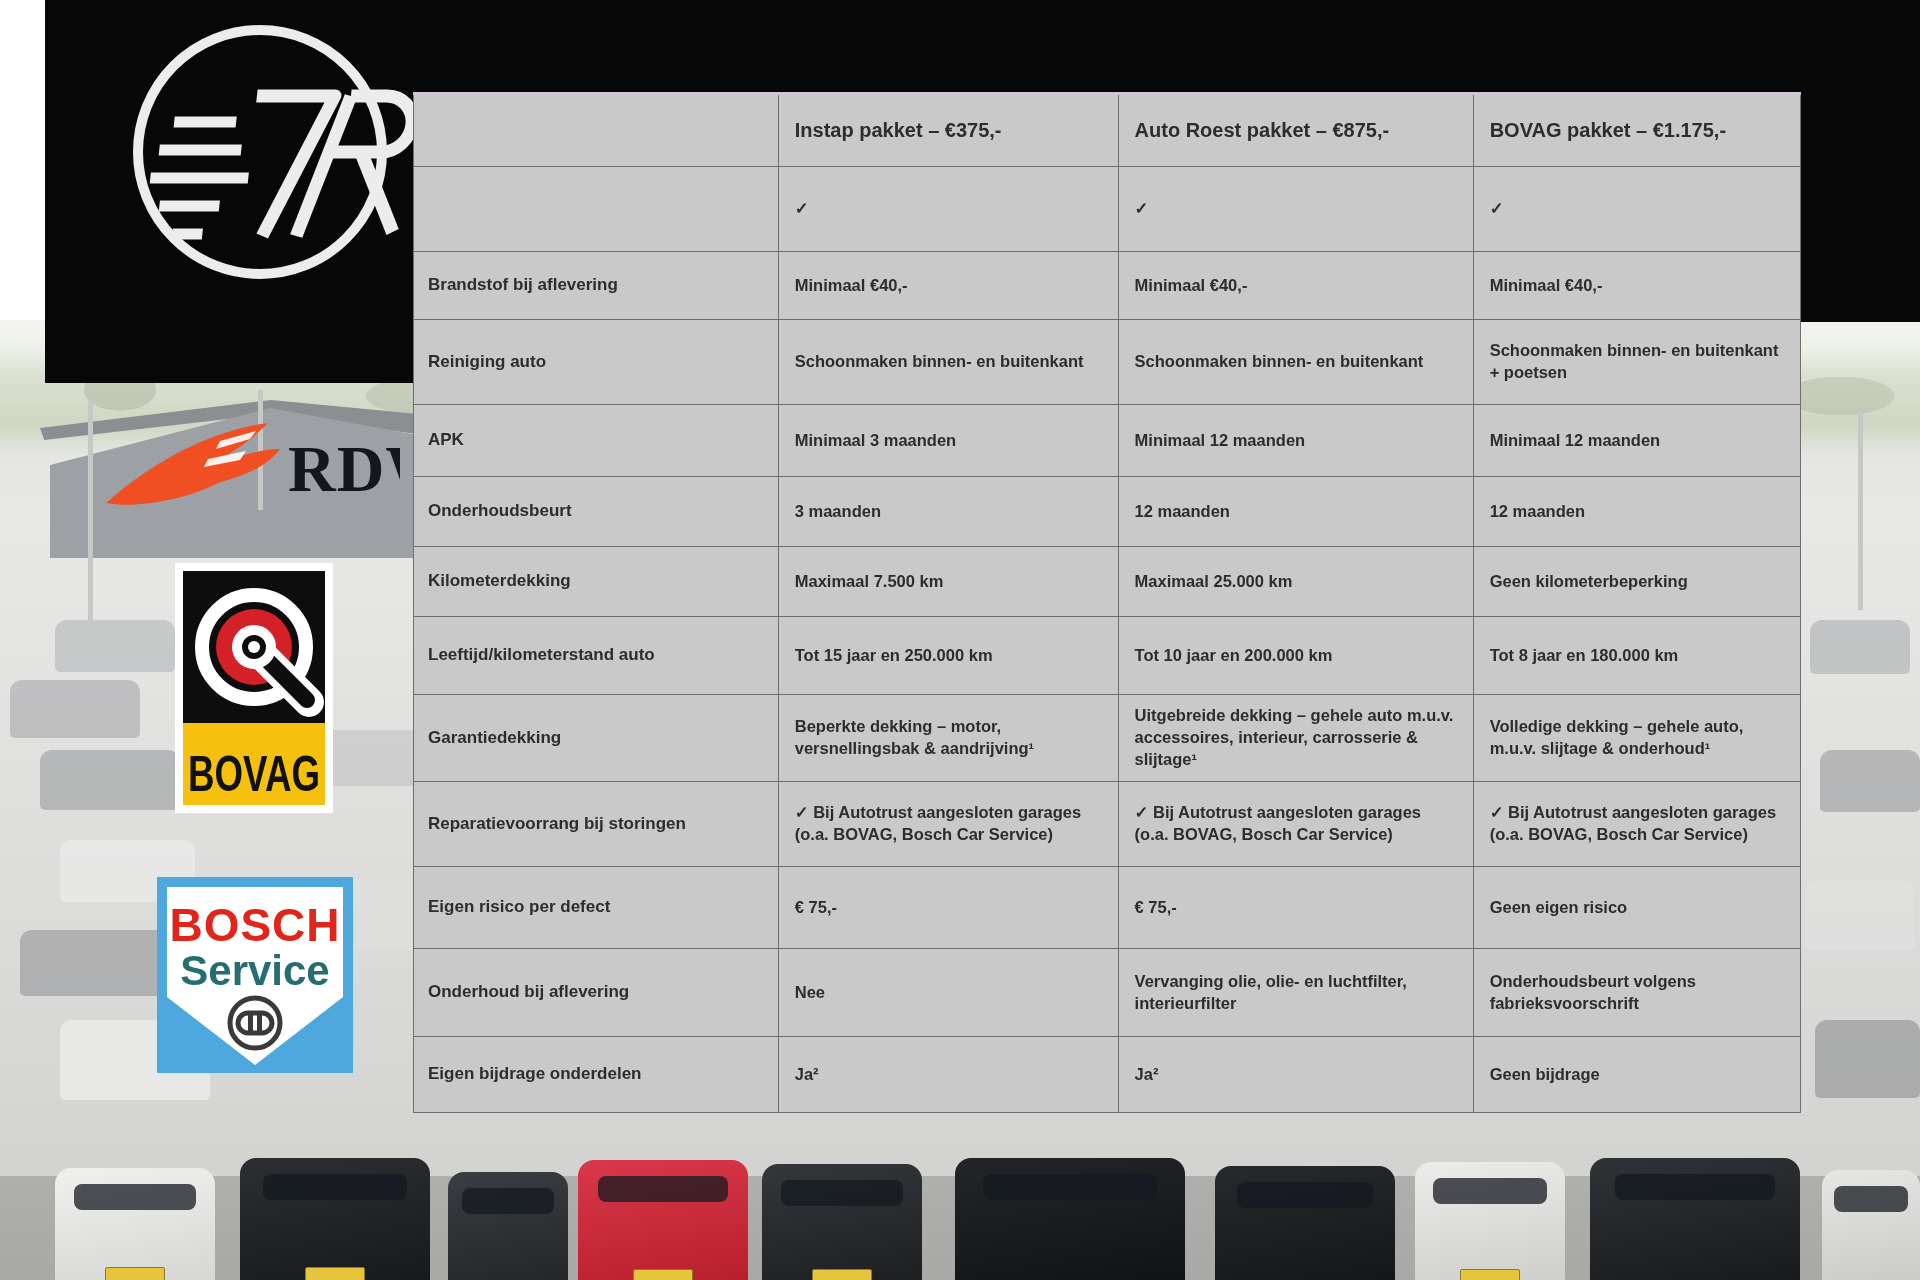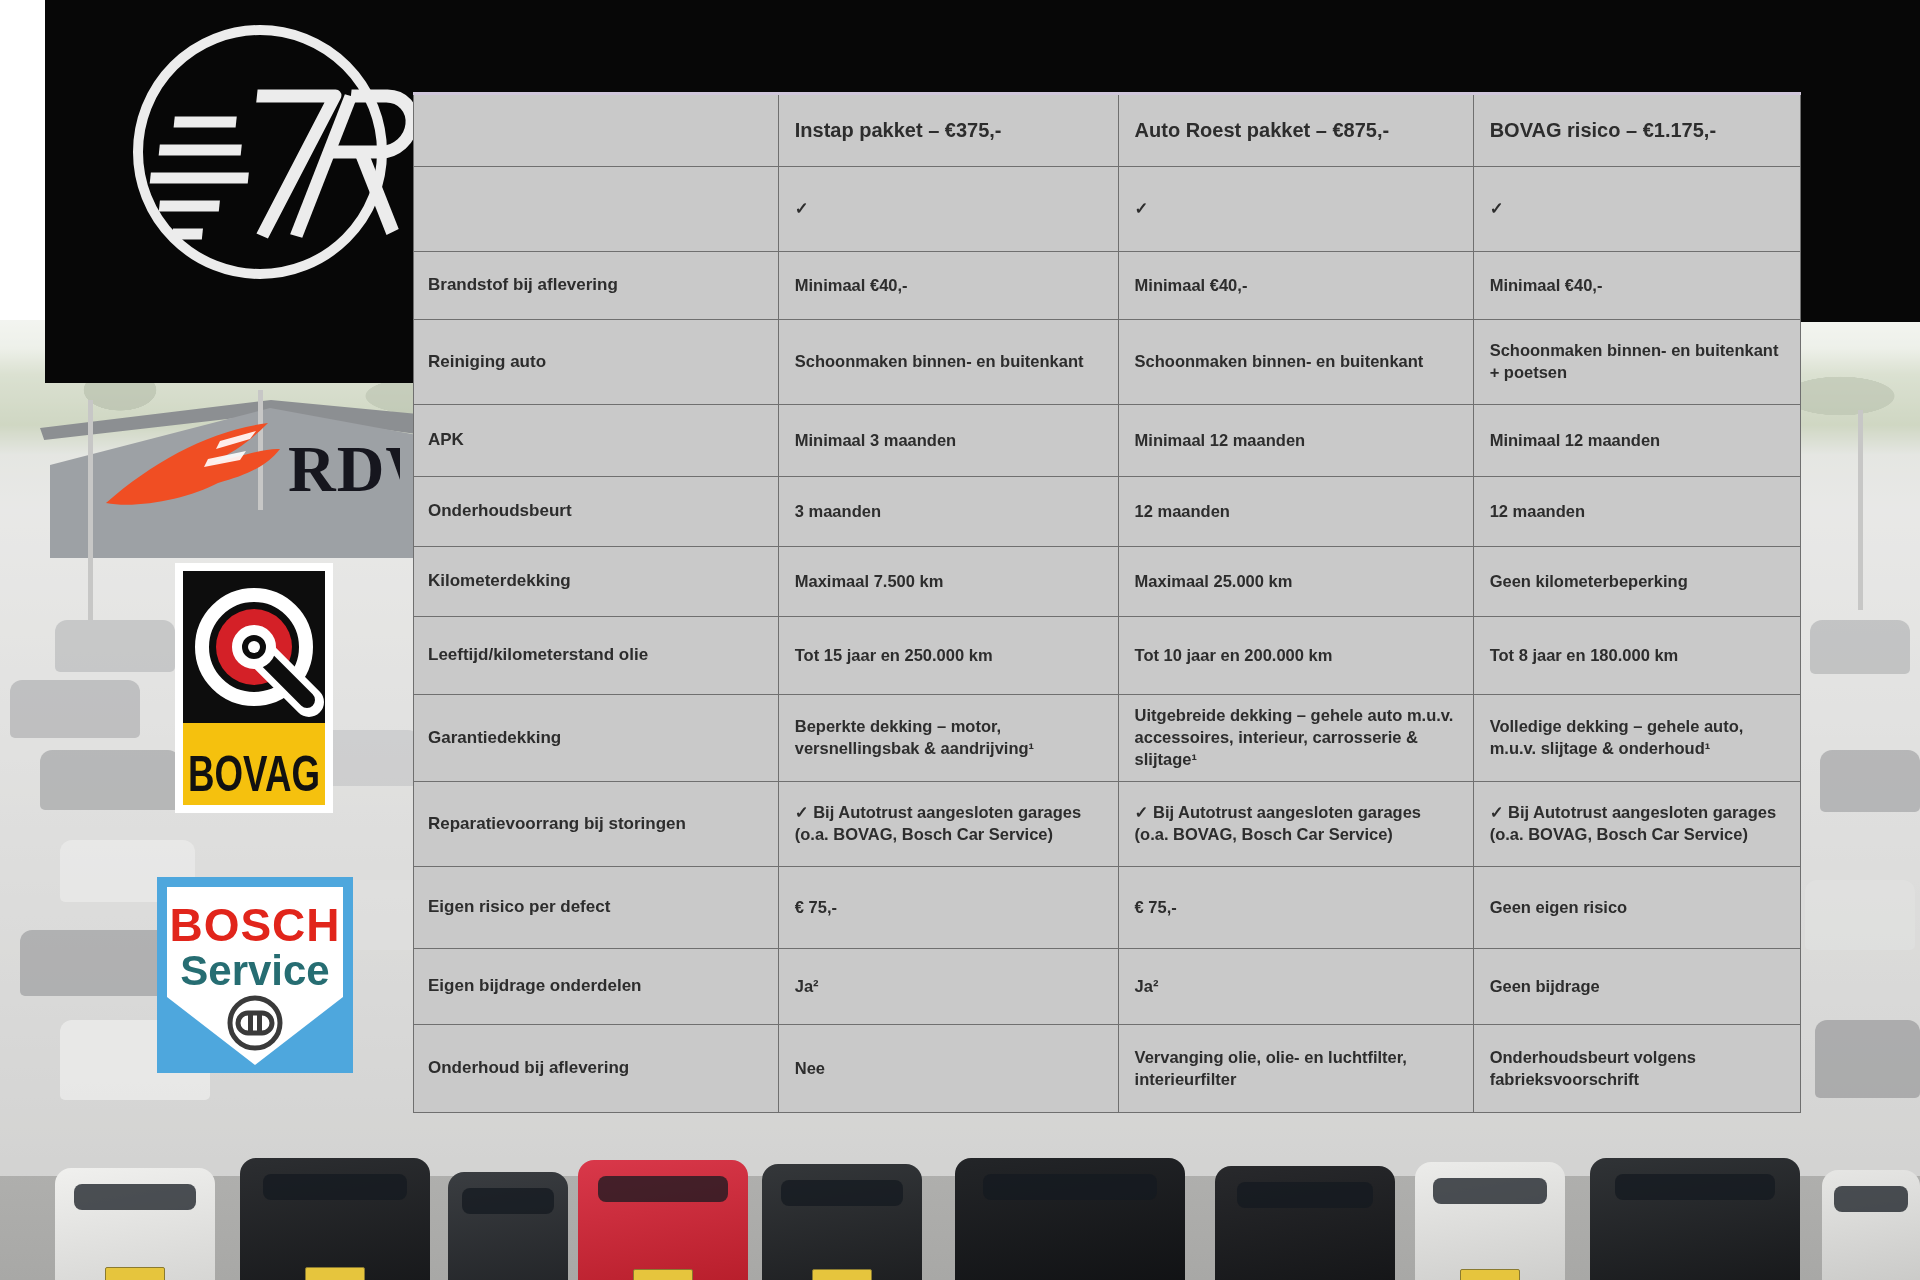--- a/index.html
+++ b/index.html
@@ -184,21 +184,21 @@
         <col style="width:26.3%">
         <col style="width:24.5%">
         <col style="width:25.6%">
         <col style="width:23.6%">
       </colgroup>
     <tbody>
       <tr style="height:73px">
         <th></th>
         <th>Instap pakket – €375,-</th>
         <th>Auto Roest pakket – €875,-</th>
-        <th>BOVAG risico – €1.175,-</th>
+        <th>BOVAG pakket – €1.175,-</th>
       </tr>
       <tr style="height:85px">
         <td class="rowlabel"></td>
         <td>✓</td>
         <td>✓</td>
         <td>✓</td>
       </tr>
       <tr style="height:68px">
         <td class="rowlabel">Brandstof bij aflevering</td>
         <td>Minimaal €40,-</td>
@@ -223,21 +223,21 @@
         <td>12 maanden</td>
         <td>12 maanden</td>
       </tr>
       <tr style="height:70px">
         <td class="rowlabel">Kilometerdekking</td>
         <td>Maximaal 7.500 km</td>
         <td>Maximaal 25.000 km</td>
         <td>Geen kilometerbeperking</td>
       </tr>
       <tr style="height:78px">
-        <td class="rowlabel">Leeftijd/kilometerstand olie</td>
+        <td class="rowlabel">Leeftijd/kilometerstand auto</td>
         <td>Tot 15 jaar en 250.000 km</td>
         <td>Tot 10 jaar en 200.000 km</td>
         <td>Tot 8 jaar en 180.000 km</td>
       </tr>
       <tr style="height:87px">
         <td class="rowlabel">Garantiedekking</td>
         <td>Beperkte dekking – motor, versnellingsbak &amp; aandrijving¹</td>
         <td>Uitgebreide dekking – gehele auto m.u.v. accessoires, interieur, carrosserie &amp; slijtage¹</td>
         <td>Volledige dekking – gehele auto, m.u.v. slijtage &amp; onderhoud¹</td>
       </tr>
@@ -246,28 +246,28 @@
         <td>✓ Bij Autotrust aangesloten garages (o.a. BOVAG, Bosch Car Service)</td>
         <td>✓ Bij Autotrust aangesloten garages (o.a. BOVAG, Bosch Car Service)</td>
         <td>✓ Bij Autotrust aangesloten garages (o.a. BOVAG, Bosch Car Service)</td>
       </tr>
       <tr style="height:82px">
         <td class="rowlabel">Eigen risico per defect</td>
         <td>€ 75,-</td>
         <td>€ 75,-</td>
         <td>Geen eigen risico</td>
       </tr>
+      <tr style="height:88px">
+        <td class="rowlabel">Onderhoud bij aflevering</td>
+        <td>Nee</td>
+        <td>Vervanging olie, olie- en luchtfilter, interieurfilter</td>
+        <td>Onderhoudsbeurt volgens fabrieksvoorschrift</td>
+      </tr>
       <tr style="height:76px">
         <td class="rowlabel">Eigen bijdrage onderdelen</td>
         <td>Ja²</td>
         <td>Ja²</td>
         <td>Geen bijdrage</td>
       </tr>
-      <tr style="height:88px">
-        <td class="rowlabel">Onderhoud bij aflevering</td>
-        <td>Nee</td>
-        <td>Vervanging olie, olie- en luchtfilter, interieurfilter</td>
-        <td>Onderhoudsbeurt volgens fabrieksvoorschrift</td>
-      </tr>
     </tbody>
   </table>
 
 </div>
 
 </body></html>

